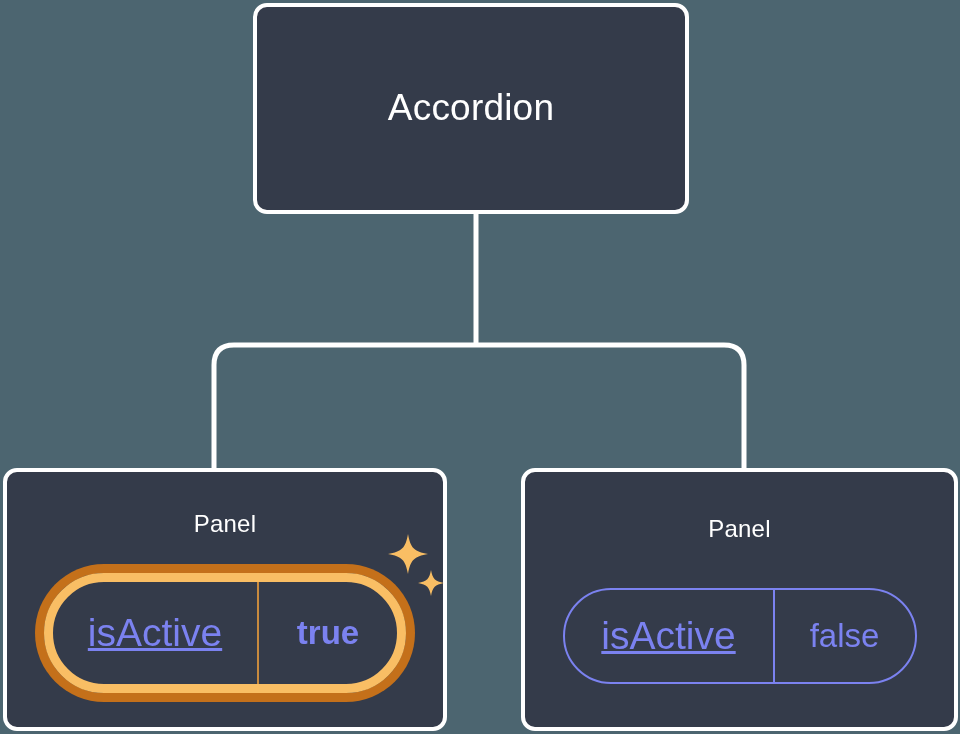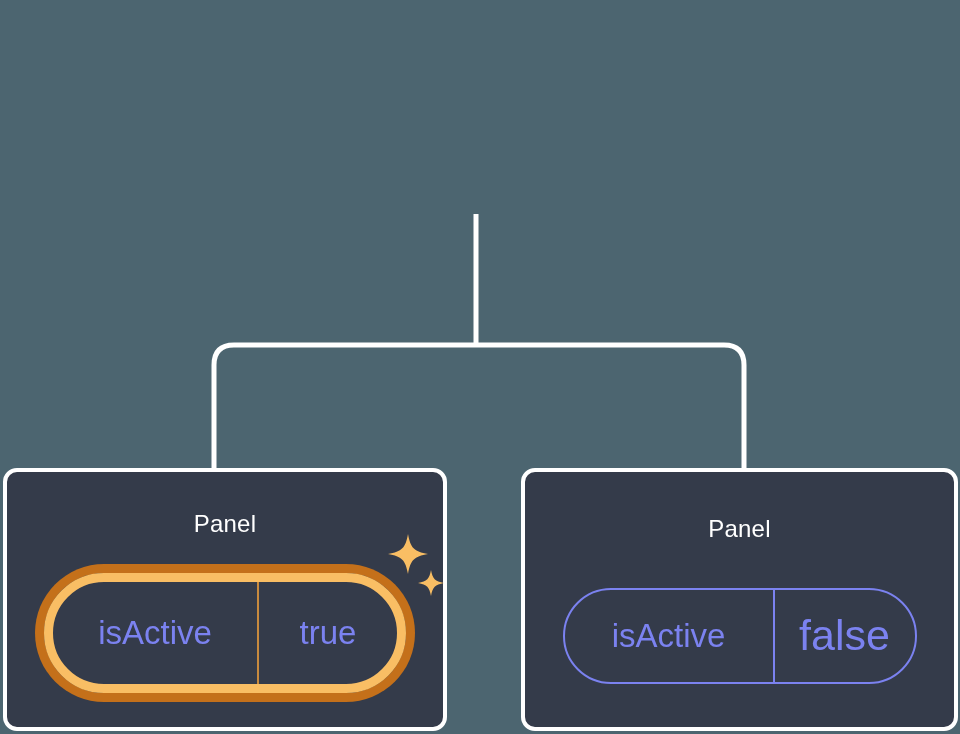--- a/index.html
+++ b/index.html
@@ -139,34 +139,35 @@
     justify-content: center;
     padding: 0 22px;
   }
 
   .pill-highlight .pill-cell {
     padding: 0 24px;
   }
 
   .pill-key {
     color: #7b82f0;
+    font-size: 39px;
+    font-weight: 400;
+    white-space: nowrap;
+    text-decoration: underline;
+  }
+
+  .pill-val {
+    color: #7b82f0;
     font-size: 33px;
     font-weight: 400;
     white-space: nowrap;
   }
 
-  .pill-val {
-    color: #7b82f0;
-    font-size: 43px;
-    font-weight: 400;
-    white-space: nowrap;
-  }
-
   .pill-highlight .pill-val {
-    font-weight: normal;
+    font-weight: bold;
     font-size: 33px;
   }
 
   .pill-divider {
     width: 2px;
     background: #7b82f0;
     flex: 0 0 2px;
   }
 
   .pill-highlight .pill-divider {
@@ -199,20 +200,23 @@
 
   <svg id="connectors" viewBox="0 0 960 734" width="960" height="734" xmlns="http://www.w3.org/2000/svg">
 
     <path d="M 476 214 L 476 345" fill="none" stroke="#ffffff" stroke-width="5"></path>
 
     <path d="M 476 345 L 234 345 Q 214 345 214 365 L 214 470" fill="none" stroke="#ffffff" stroke-width="5" stroke-linecap="butt" stroke-linejoin="round"></path>
 
     <path d="M 476 345 L 724 345 Q 744 345 744 365 L 744 470" fill="none" stroke="#ffffff" stroke-width="5" stroke-linecap="butt" stroke-linejoin="round"></path>
   </svg>
 
+  <div class="node node-root">
+    <div class="node-title">Accordion</div>
+  </div>
 
   <div class="node node-leaf-left">
     <div class="title-wrap">
       <div class="node-title">Panel</div>
     </div>
     <div class="pill-area">
       <div class="pill pill-highlight">
         <div class="pill-cell cell-key">
           <span class="pill-key">isActive</span>
         </div>

